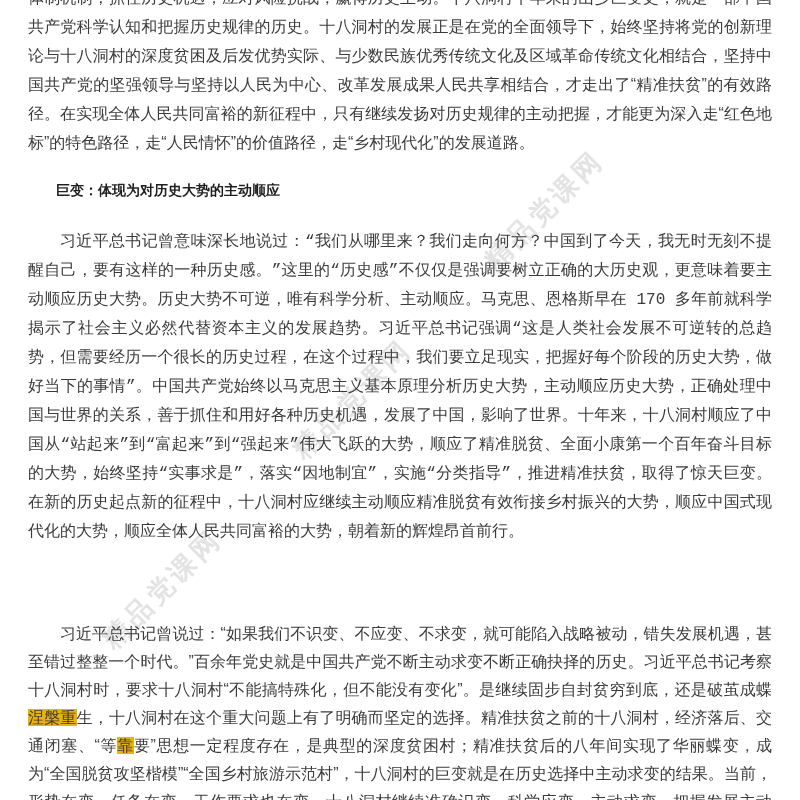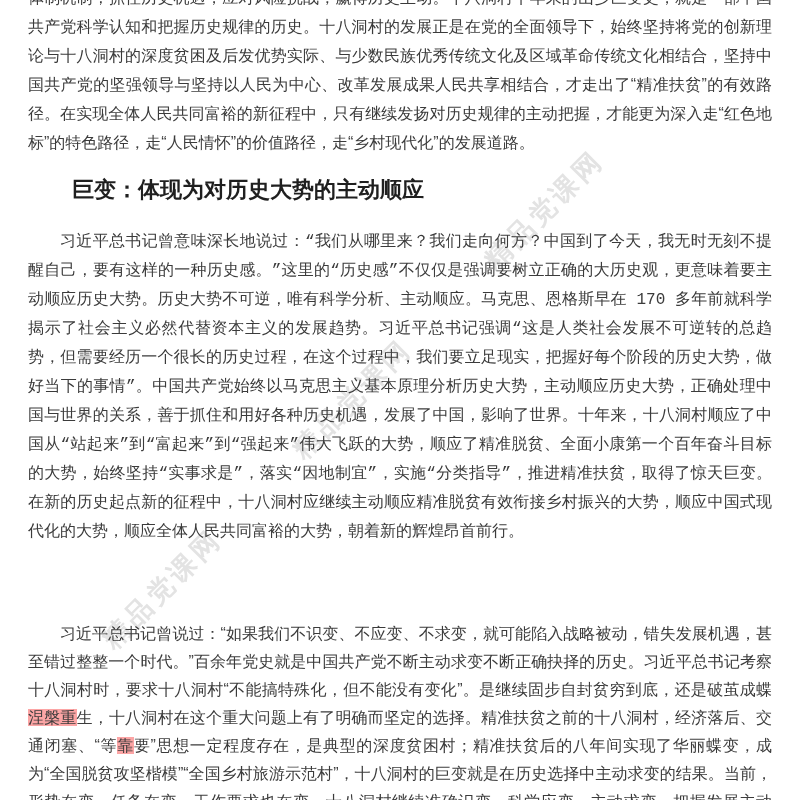--- a/index.html
+++ b/index.html
@@ -44,29 +44,29 @@
     top: -17px;
     text-indent: 0; 
   }
   .para-2 { top: 228px; font-family: Liberation Mono, monospace; }
   .para-3 { top: 620px; line-height: 28px; }
   .heading {
     position: absolute;
     left: 28px;
     width: 744px;
     margin: 0;
-    font-size: 22px;
+    font-size: 14px;
     line-height: 22px;
     font-weight: bold;
     color: #1f1f1f;
     text-indent: 2em;
   }
   .heading-1 { top: 179px; }
   .heading-2 { top: 573px; }
-  .hl { background: #fca5a5; }
+  .hl { background: #eab308; }
 </style>
 </head>
 <body>
 
 <div class="page">
 
   <div class="watermark-layer" id="watermark-layer">
       <span style="left: 544px; top: 210px; color: rgb(227, 227, 227);">精品党课网</span>
       <span style="left: 352px; top: 399px; color: rgb(227, 227, 227);">精品党课网</span>
       <span style="left: 162px; top: 589px; color: rgb(227, 227, 227);">精品党课网</span>

